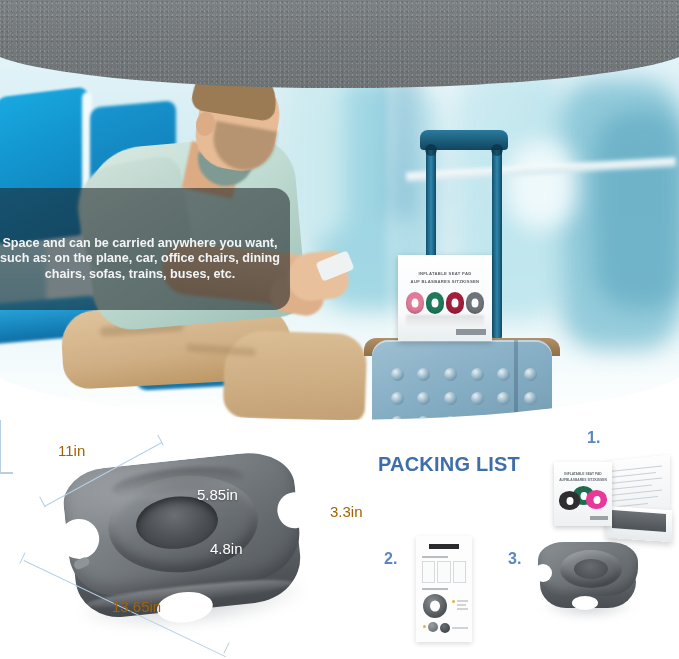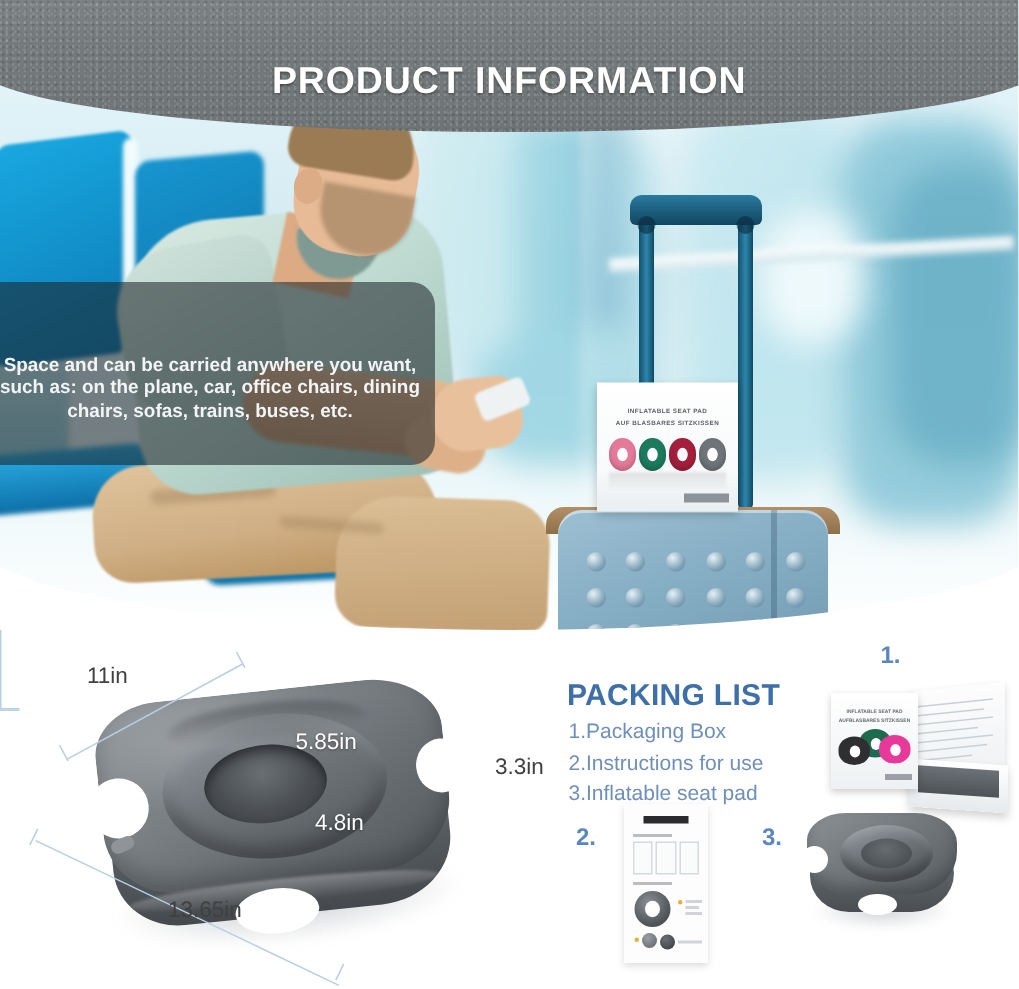--- a/index.html
+++ b/index.html
@@ -225,21 +225,21 @@
   .dim-line { position: absolute; background: #b6cfe3; }
   #dl-11   { left: 44px;  top: 86px;  width: 134px; height: 1px; transform: rotate(-28.5deg); transform-origin: 0 0; }
   #dl-11-t { left: 42px;  top: 76px;  width: 1px;   height: 12px; transform: rotate(-28deg); }
   #dl-11-b { left: 160px; top: 14px;  width: 1px;   height: 12px; transform: rotate(-28deg); }
   #dl-1365 { left: 24px;  top: 140px; width: 224px; height: 1px; transform: rotate(25.5deg); transform-origin: 0 0; }
   #dl-1365-t { left: 22px; top: 132px; width: 1px;  height: 12px; transform: rotate(26deg); }
   #dl-1365-b { left: 226px; top: 222px; width: 1px; height: 12px; transform: rotate(26deg); }
   #dl-33   { left: 315px; top: 66px;  width: 1px;   height: 52px; background: #b6cfe3; }
   #dl-33-t { left: 309px; top: 66px;  width: 13px;  height: 1px;  background: #b6cfe3; }
   #dl-33-b { left: 309px; top: 117px; width: 13px;  height: 1px;  background: #b6cfe3; }
-  .dim-label { position: absolute; color: #404040; font-size: 15px; font-weight: 400; white-space: nowrap; }
+  .dim-label { position: absolute; color: #a16207; font-size: 15px; font-weight: 400; white-space: nowrap; }
   .dim-label-w { position: absolute; color: #ffffff; font-size: 15px; font-weight: 400; white-space: nowrap; text-shadow: 0 1px 2px rgba(0,0,0,.35); }
   #lbl-11   { left: 58px;  top: 22px; }
   #lbl-1365 { left: 112px; top: 178px; }
   #lbl-33   { left: 330px; top: 83px; }
   #lbl-585  { left: 197px; top: 66px; }
   #lbl-48   { left: 210px; top: 120px; }
 
   
   #packing { position: absolute; left: 372px; top: 0; width: 307px; height: 239px; }
   #pl-title {
@@ -412,21 +412,20 @@
         <div class="rb-badge"></div>
       </div>
 
       <div id="caption">
         <p>Space and can be carried anywhere you want, such as: on the plane, car, office chairs, dining chairs, sofas, trains, buses, etc.</p>
       </div>
     </div>
 
     <div id="banner-strip"></div>
     <div id="banner"></div>
-    <div id="banner-title">PRODUCT INFORMATION</div>
   </section>
 
   <section id="lower">
 
     <div id="dims">
 
       <div id="cushion">
         <div class="cu-shadow"></div>
         <div class="cu-side"></div>
         <div class="cu-top"></div>
@@ -452,25 +451,20 @@
 
       <div class="dim-label" id="lbl-11">11in</div>
       <div class="dim-label" id="lbl-1365">13.65in</div>
       <div class="dim-label" id="lbl-33">3.3in</div>
       <div class="dim-label-w" id="lbl-585">5.85in</div>
       <div class="dim-label-w" id="lbl-48">4.8in</div>
     </div>
 
     <div id="packing">
       <div id="pl-title">PACKING LIST</div>
-      <ul id="pl-items">
-        <li>1.Packaging Box</li>
-        <li>2.Instructions for use</li>
-        <li>3.Inflatable seat pad</li>
-      </ul>
 
       <div class="num" id="num1">1.</div>
       <div class="num" id="num2">2.</div>
       <div class="num" id="num3">3.</div>
 
       <div id="pk1">
         <div class="lid">
           <div class="linerow" style="top:10px;"></div>
           <div class="linerow" style="top:16px;width:44px;"></div>
           <div class="linerow" style="top:22px;"></div>

